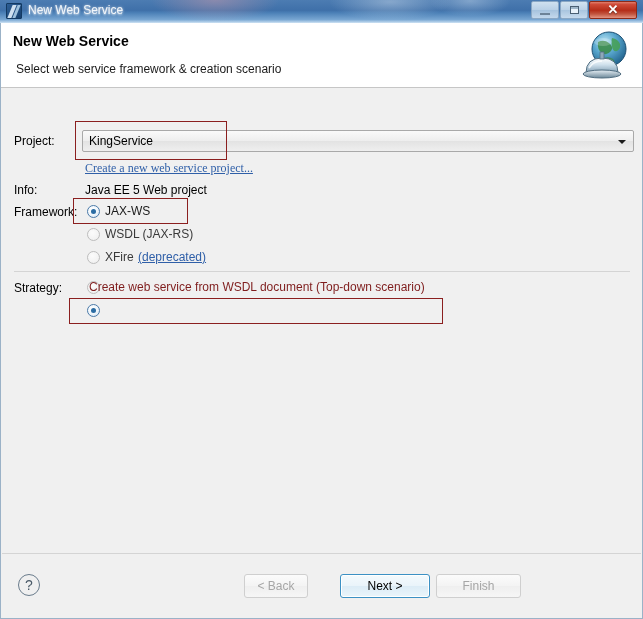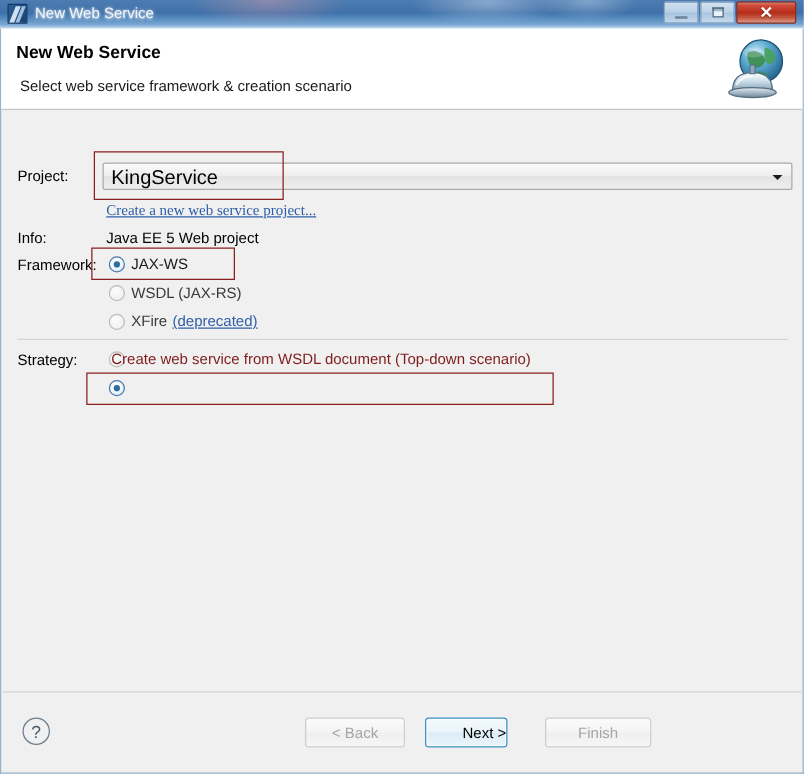--- a/index.html
+++ b/index.html
@@ -232,21 +232,21 @@
     left: 81px; top: 107px;
     width: 552px; height: 22px;
     box-sizing: border-box;
     border: 1px solid #a9a9a9;
     border-radius: 2px;
     background: linear-gradient(to bottom, #fafafa 0%, #eeeeee 48%, #e3e3e3 52%, #efefef 100%);
   }
   #project-combo .cval {
     position: absolute;
     left: 6px; top: 3px;
-    font-size: 16px;
+    font-size: 12px;
     color: #000000;
   }
   #project-combo .arrow {
     position: absolute;
     right: 7px; top: 9px;
     width: 0; height: 0;
     border-left: 4px solid transparent;
     border-right: 4px solid transparent;
     border-top: 4px solid #1b1b1b;
   }
@@ -342,22 +342,22 @@
     background: linear-gradient(to bottom, #fbfbfb 0%, #f4f4f4 48%, #efefef 52%, #f6f6f6 100%);
     color: #a6a6a6;
     cursor: default;
   }
   .btn.default {
     border: 1px solid #3c91c4;
     background: linear-gradient(to bottom, #f4fafd 0%, #eaf4fa 48%, #dcecf6 52%, #eaf5fb 100%);
     color: #000000;
     box-shadow: inset 0 0 0 1px #ffffff;
   }
-  #btn-back   { left: 243px; width: 80px; }
-  #btn-next   { left: 339px; width: 66px; text-align: right; }
+  #btn-back   { left: 243px; width: 64px; }
+  #btn-next   { left: 339px; width: 90px; }
   #btn-finish { left: 435px; width: 85px; }
   #btn-cancel { left: 528px; width: 95px; }
 </style>
 </head>
 <body>
 
 <div id="window">
 
   <div id="titlebar">
     <div class="glow1"></div>

